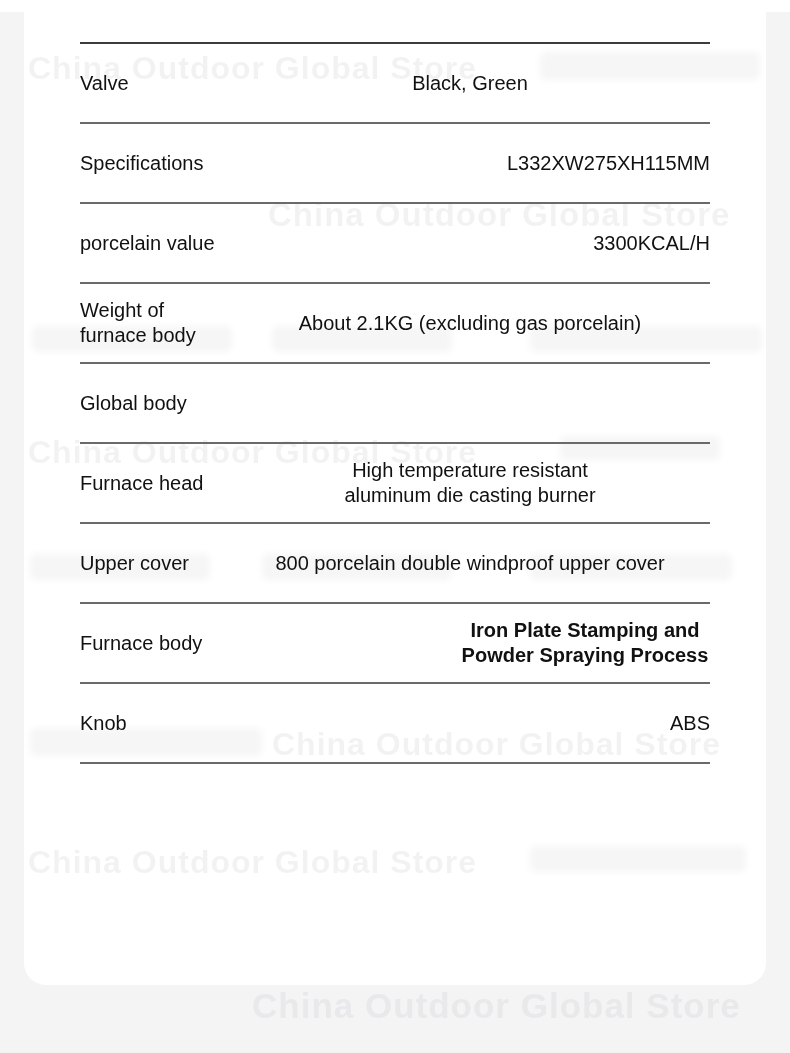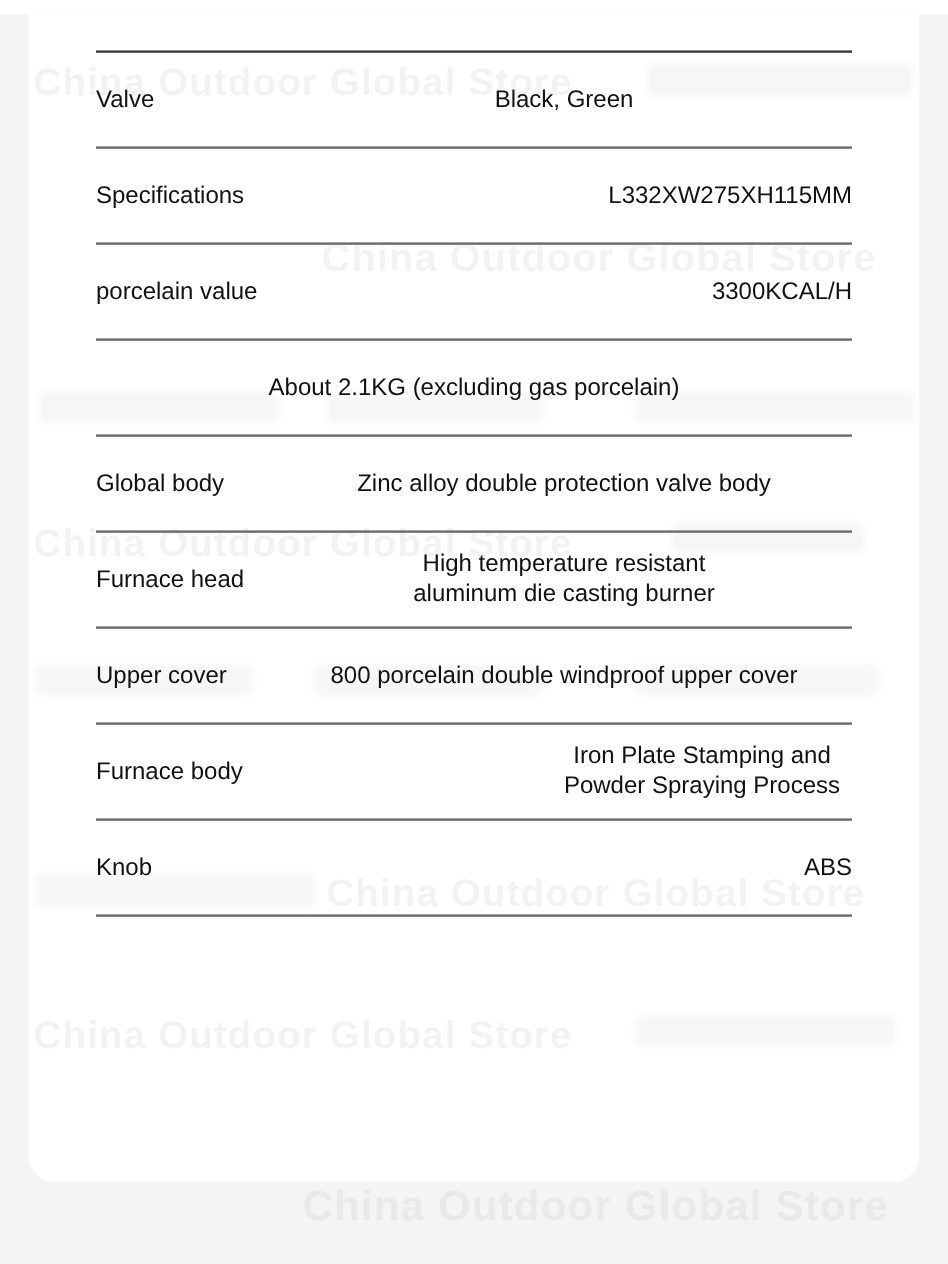--- a/index.html
+++ b/index.html
@@ -56,21 +56,21 @@
     display:flex;align-items:center;min-height:78px;
     border-bottom:2px solid #6a6a6a;
     font-size:20px;line-height:1.25;
   }
   .lbl{width:150px;flex:0 0 auto;text-align:left;}
   .val{flex:1 1 auto;display:flex;align-items:center;}
   .val.center{justify-content:center;text-align:center;}
   .val.right{justify-content:flex-end;text-align:right;}
   .val span{display:inline-block;}
   .w300 span{max-width:300px;}
-  .w250 span{max-width:250px;text-align:center;}
+  .w250 span{max-width:250px;text-align:center;font-weight:bold;}
   
   .name-row .lbl.name-lbl{width:82px;}
   .name-row .val.name-val1{flex:0 0 250px;justify-content:flex-start;text-align:left;}
   .name-row .val.name-val1 span{max-width:218px;}
   .name-row .lbl.name-lbl2{width:115px;}
 </style>
 </head>
 <body>
 
 <div class="top-strip"></div>
@@ -108,26 +108,26 @@
       <div class="val right">L332XW275XH115MM</div>
     </div>
 
 
     <div class="row">
       <div class="lbl">porcelain value</div>
       <div class="val right">3300KCAL/H</div>
     </div>
 
     <div class="row">
+      <div class="lbl">Weight of furnace body</div>
       <div class="val center">About 2.1KG (excluding gas porcelain)</div>
     </div>
 
     <div class="row">
       <div class="lbl">Global body</div>
-      <div class="val center">Zinc alloy double protection valve body</div>
     </div>
 
     <div class="row">
       <div class="lbl">Furnace head</div>
       <div class="val center w300">
           <span>High temperature resistant aluminum die casting burner</span>
         </div>
     </div>
 
     <div class="row">

